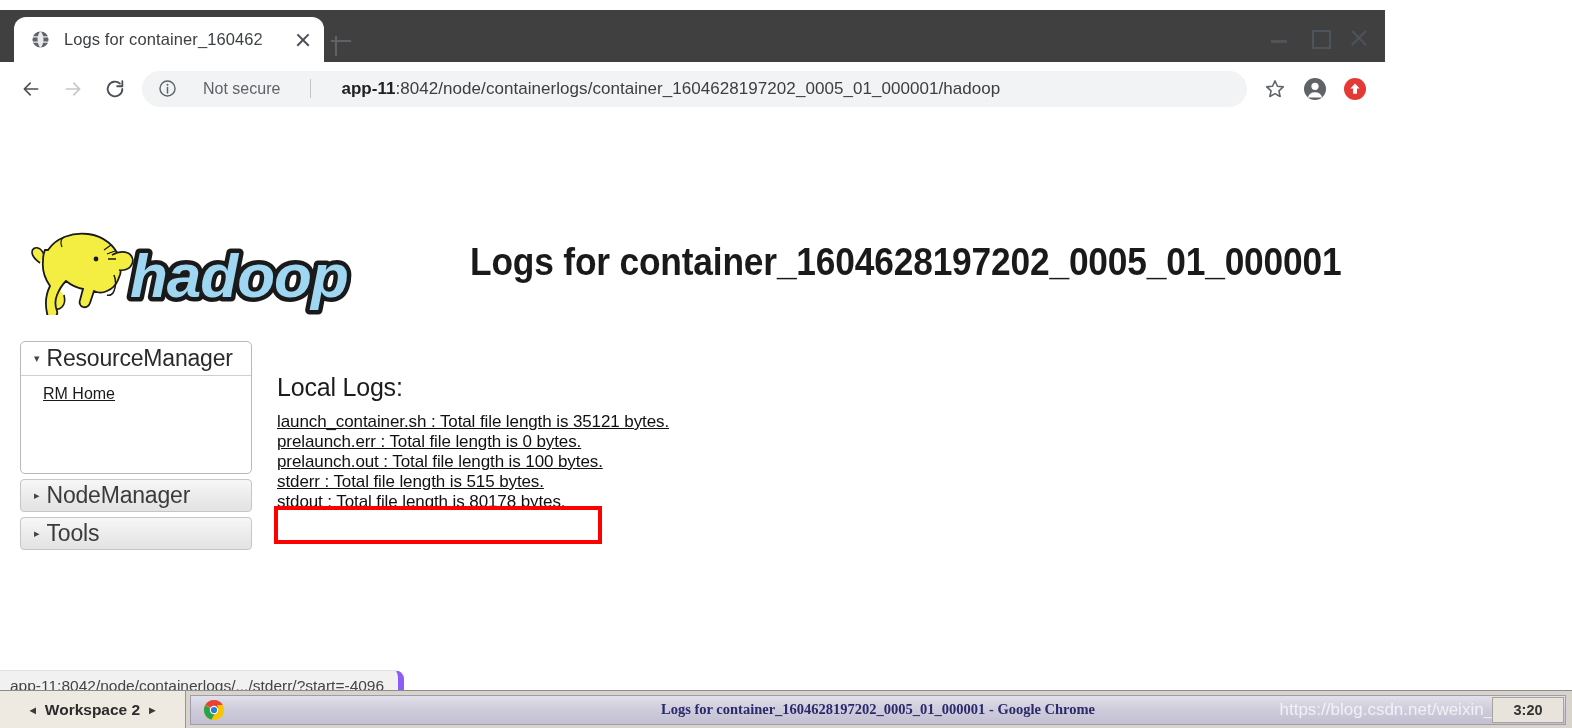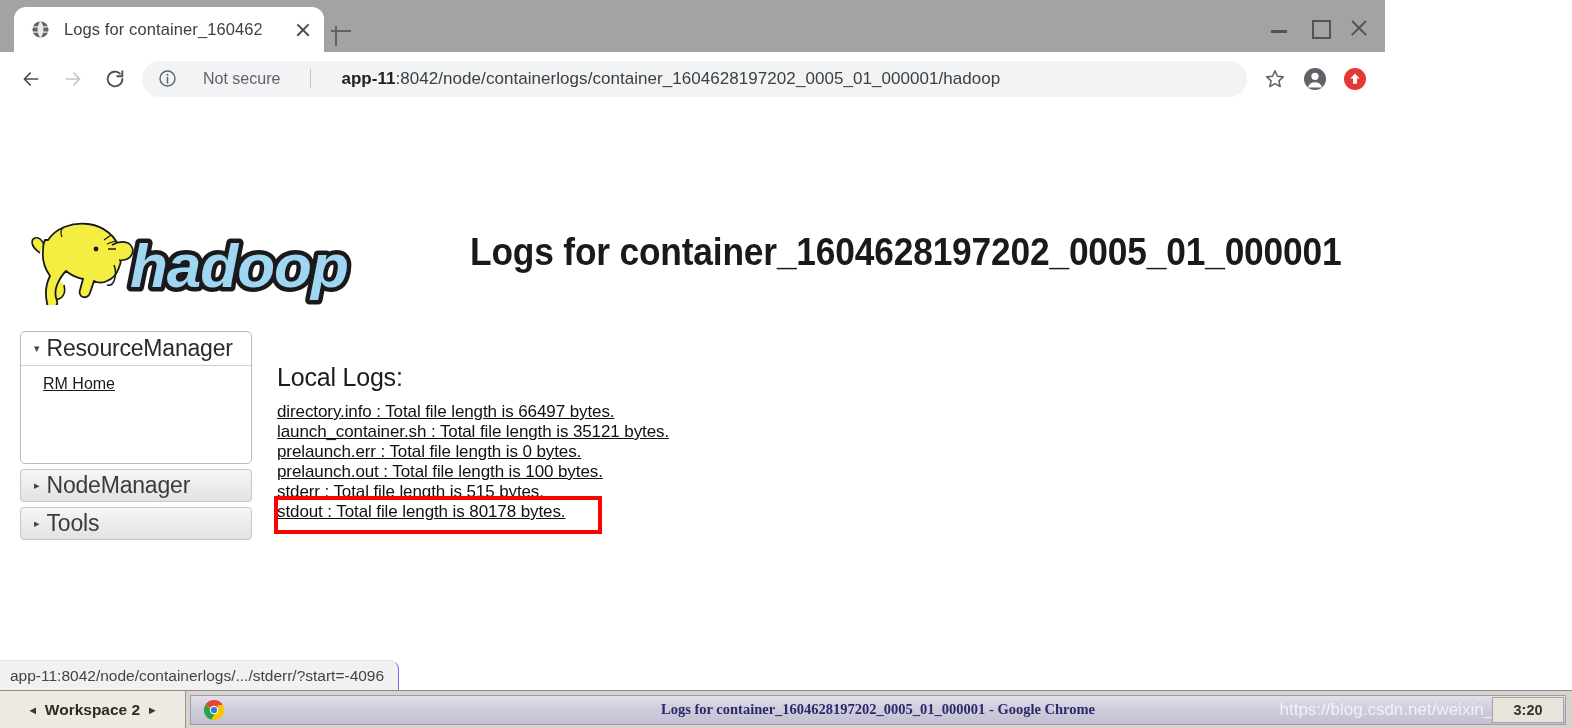--- a/index.html
+++ b/index.html
@@ -5,21 +5,21 @@
   * { box-sizing: border-box; margin: 0; padding: 0; }
   html, body {
     width: 1572px; height: 728px;
     font-family: "Liberation Sans", sans-serif;
     background: #ffffff;
     overflow: hidden;
   }
   .screen { position: relative; width: 1572px; height: 728px; }
 
   
-  .browser { position: absolute; left: 0; top: 0; width: 1385px; height: 690px; background: #a3a3a3; }
+  .browser { position: absolute; left: 0; top: 10px; width: 1385px; height: 690px; background: #404040; }
 
   .tabstrip { position: relative; height: 52px; }
   .tab {
     position: absolute; left: 14px; top: 7px; width: 310px; height: 45px;
     background: #fff; border-radius: 12px 12px 0 0;
     display: flex; align-items: center; padding: 0 8px 0 16px;
   }
   .favicon { width: 21px; height: 21px; flex: 0 0 21px; margin-right: 13px; }
   .tab-title {
     flex: 1 1 auto; font-size: 16.5px; color: #3c4043; white-space: nowrap;
@@ -115,21 +115,21 @@
     display: block; font-size: 17px; color: #111; text-decoration: underline;
     white-space: nowrap; letter-spacing: -.1px;
   }
   .redbox {
     position: absolute; left: -3px; top: 133px; width: 328px; height: 38px;
     border: 4px solid #ff0000; pointer-events: none;
   }
 
   .statusbar {
     position: absolute; left: 0; bottom: 0; height: 30px; max-width: 520px;
-    background: #f1f1f1; border-top-right-radius: 9px; border-right: 1px solid #8b5cf6;
+    background: #f1f1f1; border-top-right-radius: 9px; border-right: 6px solid #8b5cf6;
     border-top: 1px solid #e3e3e3;
     display: flex; align-items: center; padding: 0 14px 0 10px;
   }
   .status-text { font-size: 15.5px; color: #444; white-space: nowrap; }
 
   
   .taskbar {
     position: absolute; left: 0; bottom: 0; width: 1572px; height: 38px;
     background: #d9d4cb; border-top: 1px solid #8c8c8c; display: flex; align-items: center;
   }
@@ -273,21 +273,20 @@
         </div>
         <div class="nav-collapsed">
           <span class="caret">▸</span>
           <span class="nav-head-label">Tools</span>
         </div>
       </div>
 
       <div class="content">
         <div class="local-logs">Local Logs:</div>
         <div class="log-list">
-          <a class="log-link">directory.info : Total file length is 66497 bytes.</a>
           <a class="log-link">launch_container.sh : Total file length is 35121 bytes.</a>
           <a class="log-link">prelaunch.err : Total file length is 0 bytes.</a>
           <a class="log-link">prelaunch.out : Total file length is 100 bytes.</a>
           <a class="log-link">stderr : Total file length is 515 bytes.</a>
           <a class="log-link">stdout : Total file length is 80178 bytes.</a>
         </div>
         <div class="redbox"></div>
       </div>
 
       <div class="statusbar">

